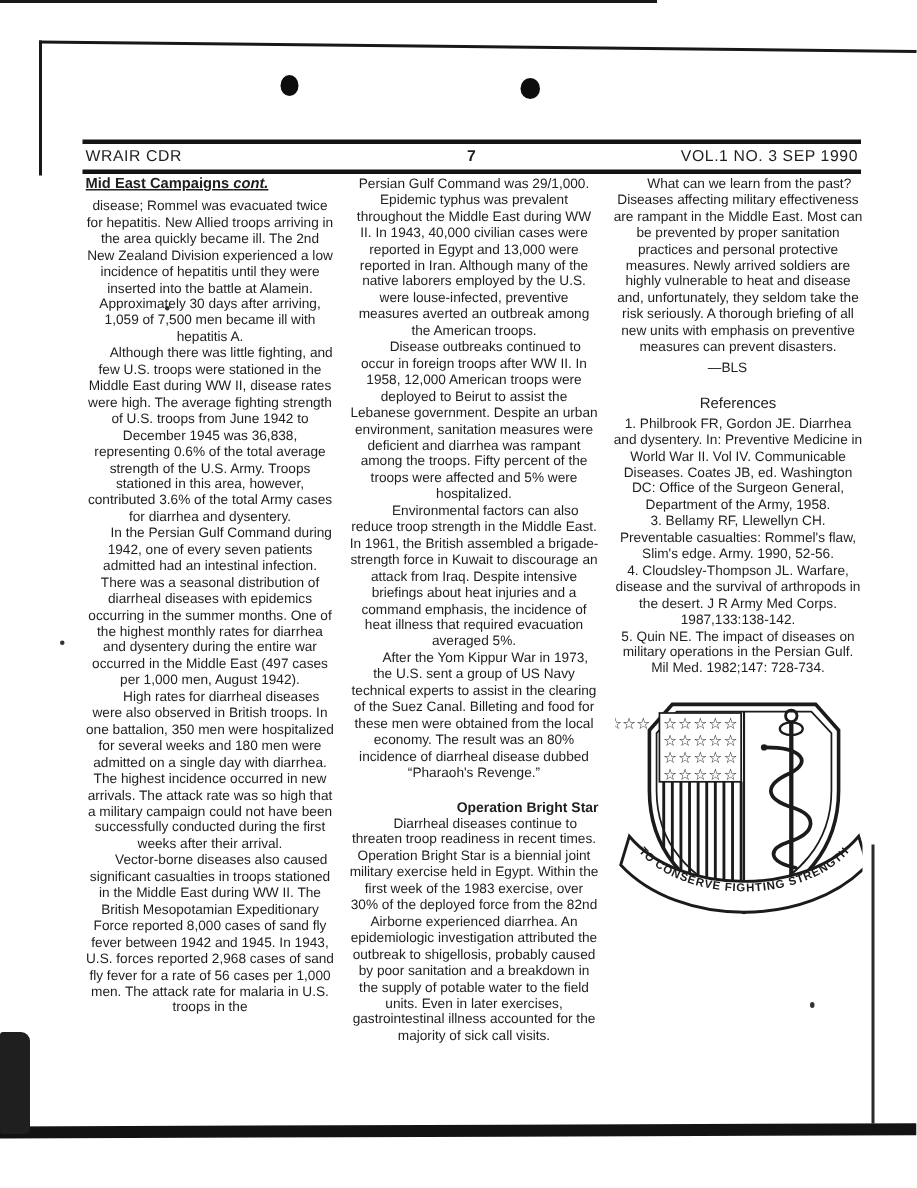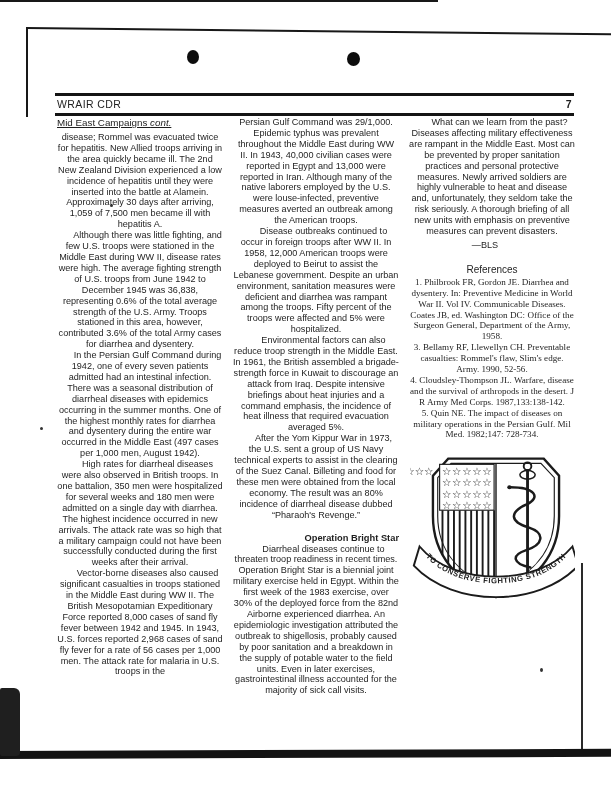--- a/index.html
+++ b/index.html
@@ -33,48 +33,49 @@
   .masthead .right{flex:1;text-align:right;}
   
   .columns{
     position:absolute;top:117px;left:57px;width:518px;height:675px;
     display:flex;gap:10px;overflow:hidden;
   }
   .col{width:166px;flex:0 0 166px;}
   p{margin:0;font-size:9.1px;line-height:10.9px;text-align:center;}
   .indent{text-indent:15px;}
   .article-title{
-    font-size:9.8px;font-weight:normal;line-height:12px;
+    font-size:9.8px;font-weight:bold;line-height:12px;
     text-decoration:underline;margin-bottom:3px;white-space:nowrap;
   }
   .article-title .cont{font-style:italic;}
   .subhead{font-weight:bold;font-size:9.3px;margin-top:12px;line-height:11px;text-align:right;}
   .byline{text-align:center;padding-right:14px;margin-top:3px;font-weight:normal;}
   .ref-heading{margin-top:14px;margin-bottom:1px;font-size:10px;}
-  .ref{margin:0;font-family:Liberation Serif, serif;}
+  .ref{margin:0;}
   .seal-wrap{margin-top:7px;margin-left:1px;}
 </style>
 </head>
 <body>
 
 <div class="artifact top-edge-line"></div>
 <div class="artifact page-edge-slant"></div>
 <div class="artifact left-edge-line"></div>
 <div class="hole hole-1" style="position:absolute;"></div>
 <div class="hole hole-2" style="position:absolute;"></div>
 <div class="artifact right-edge-line"></div>
 <div class="artifact bottom-band"></div>
 <div class="artifact bottom-left-smudge"></div>
 <div class="speck" style="top:204px;left:110px;width:3px;height:3px;"></div>
 <div class="speck" style="top:427px;left:40px;width:3px;height:3px;"></div>
 <div class="speck" style="top:668px;left:540px;width:3px;height:4px;"></div>
 
 <div class="masthead">
   <span class="left">WRAIR CDR</span>
   <span class="center">7</span>
+  <span class="right">VOL.1 NO. 3 SEP 1990</span>
 </div>
 
 <div class="columns">
 
   <div class="col">
     <div class="article-title"><span>Mid East Campaigns </span><span class="cont">cont.</span></div>
     <p>disease; Rommel was evacuated twice for hepatitis. New Allied troops arriving in the area quickly became ill. The 2nd New Zealand Division experienced a low incidence of hepatitis until they were inserted into the battle at Alamein. Approximately 30 days after arriving, 1,059 of 7,500 men became ill with hepatitis A.</p>
     <p class="indent">Although there was little fighting, and few U.S. troops were stationed in the Middle East during WW II, disease rates were high. The average fighting strength of U.S. troops from June 1942 to December 1945 was 36,838, representing 0.6% of the total average strength of the U.S. Army. Troops stationed in this area, however, contributed 3.6% of the total Army cases for diarrhea and dysentery.</p>
     <p class="indent">In the Persian Gulf Command during 1942, one of every seven patients admitted had an intestinal infection. There was a seasonal distribution of diarrheal diseases with epidemics occurring in the summer months. One of the highest monthly rates for diarrhea and dysentery during the entire war occurred in the Middle East (497 cases per 1,000 men, August 1942).</p>
     <p class="indent">High rates for diarrheal diseases were also observed in British troops. In one battalion, 350 men were hospitalized for several weeks and 180 men were admitted on a single day with diarrhea. The highest incidence occurred in new arrivals. The attack rate was so high that a military campaign could not have been successfully conducted during the first weeks after their arrival.</p>

